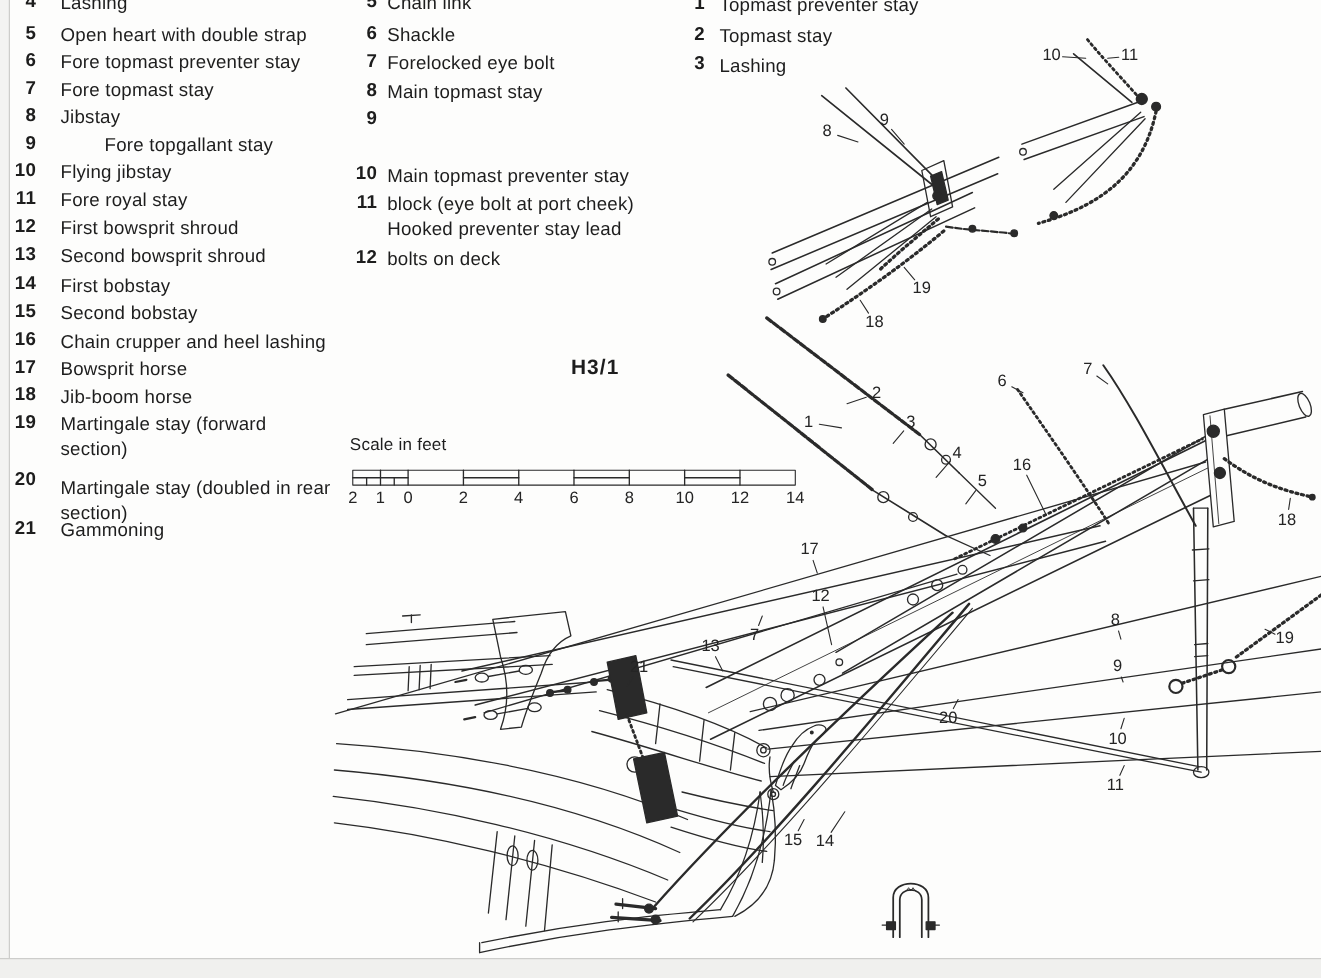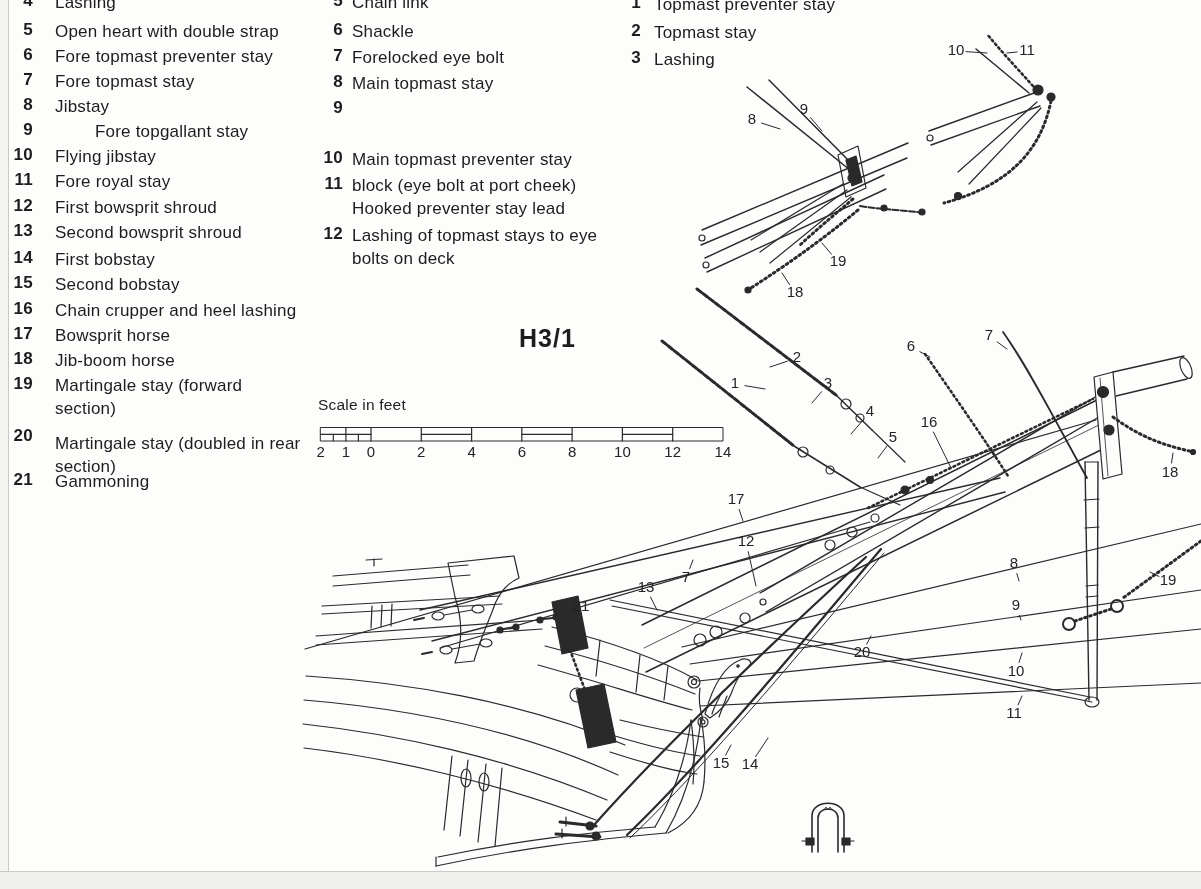--- a/index.html
+++ b/index.html
@@ -7,21 +7,21 @@
     position:relative;width:1201px;height:889px;overflow:hidden;
     background:#fdfdfc;color:#1d1d1d;
     font-family:"Liberation Sans","DejaVu Sans",sans-serif;
   }
   .edge-left{position:absolute;left:0;top:0;width:8px;height:871px;background:#f3f3f2;border-right:1px solid #c9c9c7;}
   .edge-bottom{position:absolute;left:0;top:871px;width:1201px;height:18px;background:#f0f0ee;border-top:1px solid #c9c9c7;}
   .legend-item{position:absolute;}
   .legend-num{position:absolute;width:40px;text-align:right;font-weight:bold;font-size:17px;letter-spacing:.3px;}
   .legend-text{position:absolute;font-size:17px;letter-spacing:.2px;}
   .legend-text .ln{line-height:23px;white-space:nowrap;}
-  .plate-title{position:absolute;left:519px;top:324px;font-size:25px;font-weight:bold;letter-spacing:1px;}
+  .plate-title{position:absolute;left:519px;top:324px;font-size:19px;font-weight:bold;letter-spacing:1px;}
   .scale-label{position:absolute;left:318px;top:396px;font-size:15.5px;letter-spacing:.2px;}
   svg{position:absolute;left:0;top:0;}
   svg text{font-family:"Liberation Sans","DejaVu Sans",sans-serif;font-size:15px;fill:#242424;}
   .strokes{stroke:#2a2a2a;fill:none;stroke-linecap:round;stroke-linejoin:round;}
 </style>
 </head>
 <body>
 
 <div class="page">
   <div class="edge-left"></div>
@@ -176,21 +176,20 @@
       <div class="legend-item">
         <span class="legend-num" style="left: 303px; top: 174px;">11</span>
         <span class="legend-text" style="left: 352px; top: 174px;">
           <div class="ln">block (eye bolt at port cheek)</div>
           <div class="ln">Hooked preventer stay lead</div>
         </span>
       </div>
       <div class="legend-item">
         <span class="legend-num" style="left: 303px; top: 224px;">12</span>
         <span class="legend-text" style="left: 352px; top: 224px;">
-          <div class="ln">Lashing of topmast stays to eye</div>
           <div class="ln">bolts on deck</div>
         </span>
       </div>
       <div class="legend-item">
         <span class="legend-num" style="left: 601px; top: -7px;">1</span>
         <span class="legend-text" style="left: 654px; top: -7px;">
           <div class="ln">Topmast preventer stay</div>
         </span>
       </div>
       <div class="legend-item">

